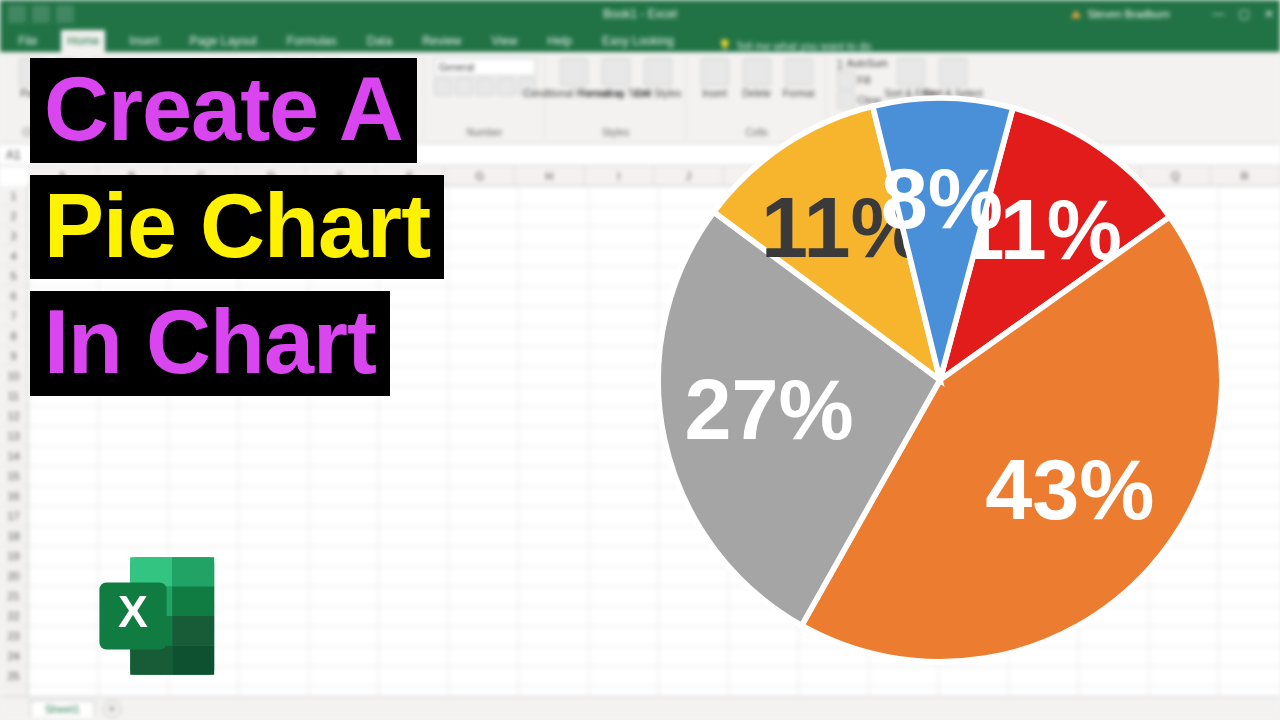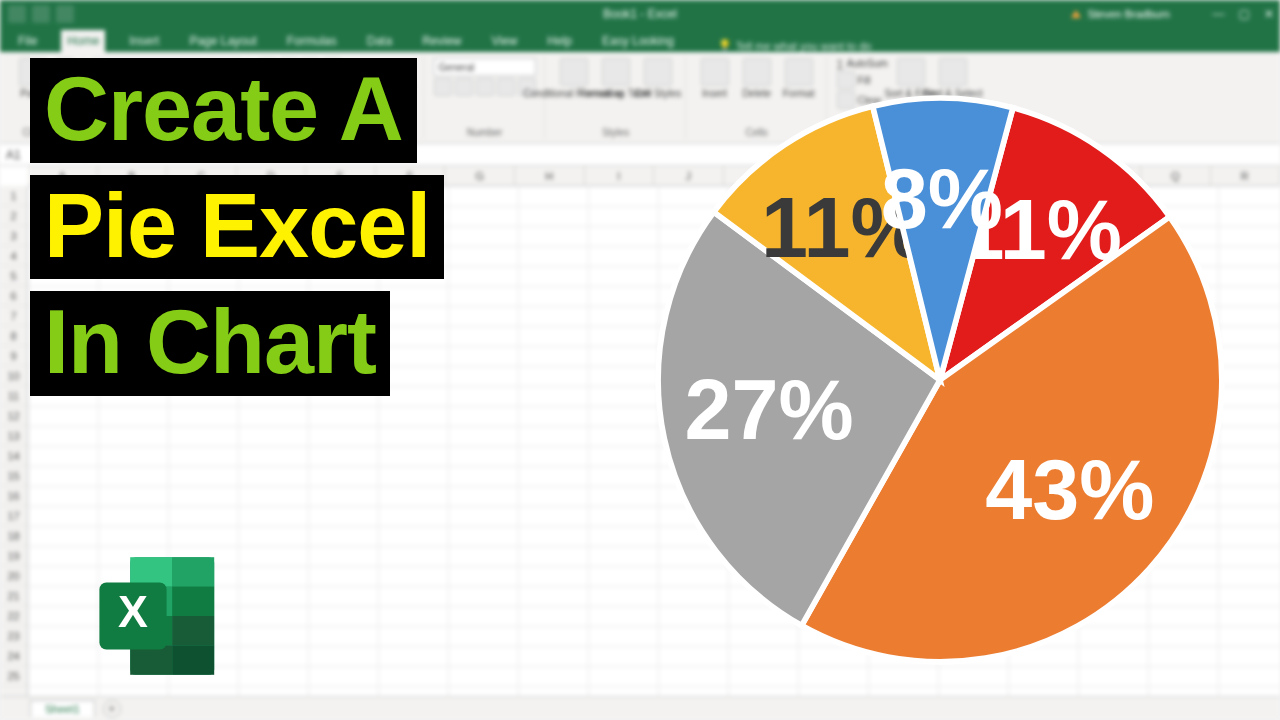--- a/index.html
+++ b/index.html
@@ -44,21 +44,21 @@
   .hline { position:absolute; left:0; right:0; height:1px; background:#e8e8e8;}
   .vline { position:absolute; top:0; bottom:0; width:1px; background:#e8e8e8;}
 
   .sheet-tabs { position:absolute; bottom:0; left:0; right:0; height:24px; background:#f3f2f1; border-top:1px solid #d0d0d0; display:flex; align-items:center; padding-left:30px; gap:4px;}
   .sheet-tab { background:#fff; border:1px solid #c0c0c0; border-bottom:none; padding:2px 14px; font-size:11px; color:#217346;}
   .sheet-add { width:18px; height:18px; border:1px solid #c0c0c0; border-radius:50%; display:flex; align-items:center; justify-content:center; font-size:12px; color:#666; margin-left:4px;}
 
   
   .overlay { position:absolute; inset:0; }
   .headline { position:absolute; left:30px; top:58px; display:flex; flex-direction:column; align-items:flex-start; gap:12px; }
-  .hl { background:#000; color:#84cc16; font-weight:800; font-size:90px; line-height:1.05; padding:4px 14px 6px 14px; letter-spacing:-1px;}
+  .hl { background:#000; color:#d946ef; font-weight:800; font-size:90px; line-height:1.05; padding:4px 14px 6px 14px; letter-spacing:-1px;}
   .hl.yellow { color:#fff200; }
   .excel-logo { position:absolute; left:86px; bottom:34px; width:150px; height:140px; }
 
   .pie-wrap { position:absolute; right:30px; top:70px; width:620px; height:620px; }
   .pie-wrap svg { width:100%; height:100%; overflow:visible; }
   .slice-label { font-size:30px; font-weight:600; fill:#fff; text-anchor:middle; dominant-baseline:middle; }
   .slice-label.dark { fill:#3a3a3a; }
 </style>
 </head>
 <body>
@@ -327,21 +327,21 @@
 
   <div class="sheet-tabs">
     <div class="sheet-tab">Sheet1</div>
     <div class="sheet-add">+</div>
   </div>
 </div>
 
 <div class="overlay">
   <div class="headline">
     <div class="hl">Create A</div>
-    <div class="hl yellow">Pie Excel</div>
+    <div class="hl yellow">Pie Chart</div>
     <div class="hl">In Chart</div>
   </div>
 
   <svg class="excel-logo" viewBox="0 0 100 100">
     <rect x="28" y="8" width="60" height="84" rx="4" fill="#1f9a66"></rect>
     <rect x="28" y="8" width="30" height="21" fill="#33c481"></rect>
     <rect x="58" y="8" width="30" height="21" fill="#21a366"></rect>
     <rect x="28" y="29" width="30" height="21" fill="#21a366"></rect>
     <rect x="58" y="29" width="30" height="21" fill="#107c41"></rect>
     <rect x="28" y="50" width="30" height="21" fill="#107c41"></rect>

